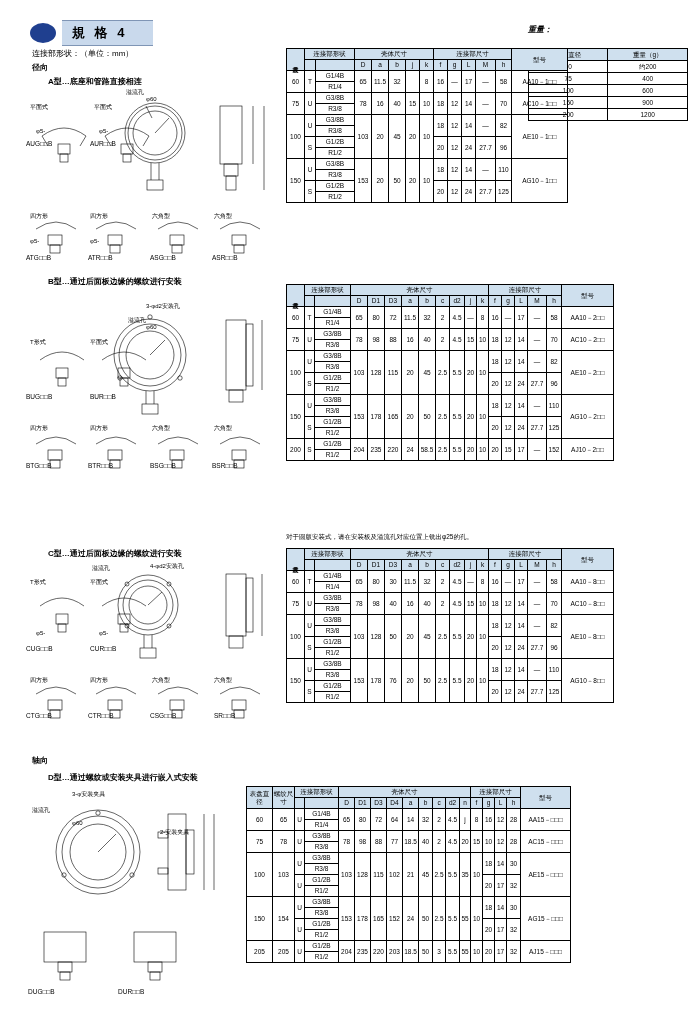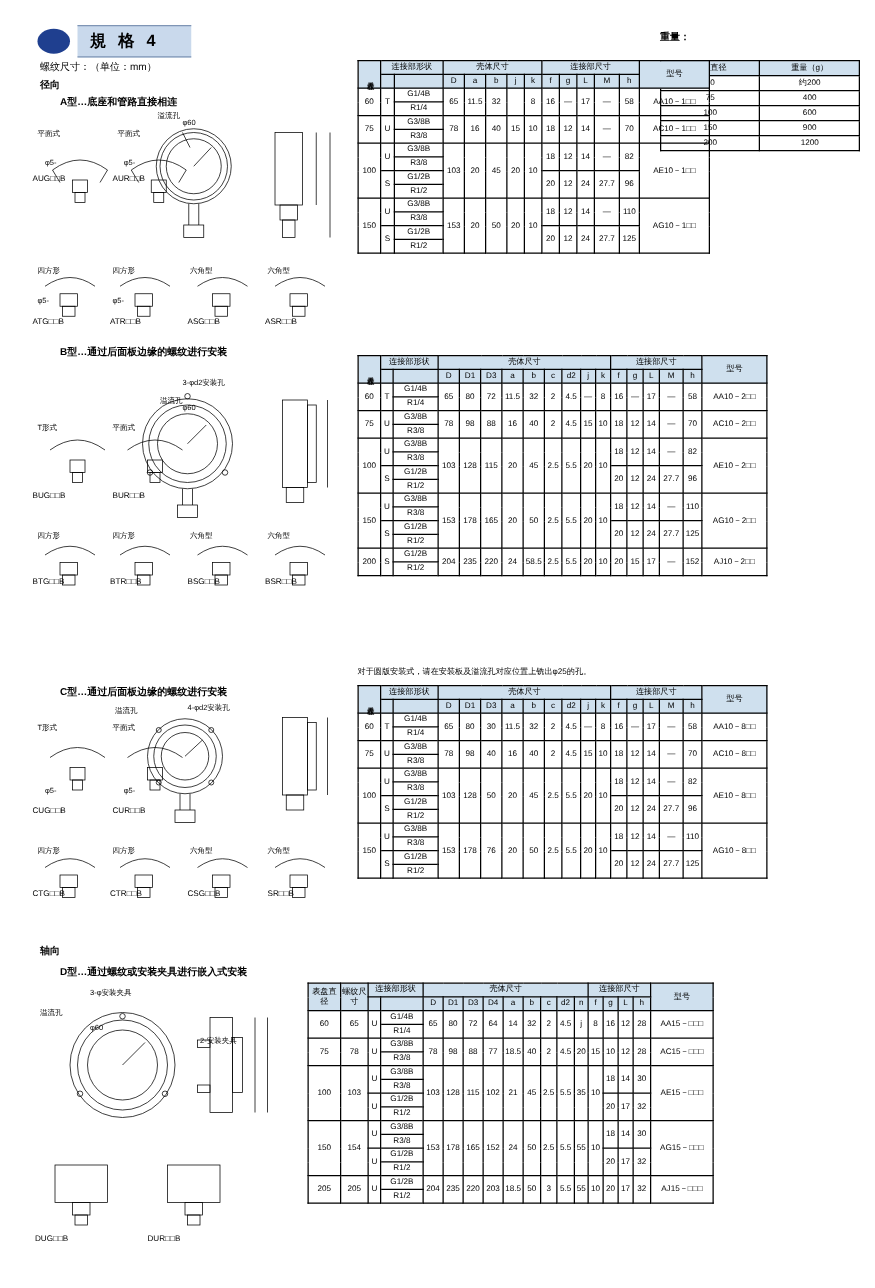--- a/index.html
+++ b/index.html
@@ -33,21 +33,21 @@
   .mount-note {
     position:absolute; left:32px; top:48px; font-size:8px;
   }
   .dir-label {
     position:absolute; font-size:8px; font-weight:bold;
   }
   .type-head {
     position:absolute; font-size:8px; font-weight:bold;
   }
   
-  .w-title { position:absolute; right:8px; top:24px; font-size:8px; font-weight:bold;}
+  .w-title { position:absolute; right:8px; top:24px; font-size:8px; font-weight:bold;font-style:italic;}
   table.tbl { border-collapse:collapse; }
   table.tbl td, table.tbl th {
     border:0.6px solid #000; text-align:center; vertical-align:middle;
     font-size:6.5px; padding:0; line-height:1.15;
   }
   .hdrcell { background:#cfe0ee; font-weight:normal; }
   #weight-table { position:absolute; left:528px; top:48px; width:160px;}
   #weight-table td { height:12px; }
 
   
@@ -61,21 +61,21 @@
   .fig svg { display:block; }
 </style>
 </head>
 <body>
 
 <div class="hdr">
   <div class="hdr-badge"></div>
   <div class="hdr-bar">規 格 4</div>
 </div>
 
-<div class="mount-note">螺纹尺寸：（单位：mm）</div>
+<div class="mount-note">连接部形状：（单位：mm）</div>
 <div class="dir-label" style="left:32px; top:62px;">径向</div>
 <div class="type-head" style="left:48px; top:76px;">A型…底座和管路直接相连</div>
 <div class="type-head" style="left:48px; top:276px;">B型…通过后面板边缘的螺纹进行安装</div>
 <div class="type-head" style="left:48px; top:548px;">C型…通过后面板边缘的螺纹进行安装</div>
 <div class="dir-label" style="left:32px; top:755px;">轴向</div>
 <div class="type-head" style="left:48px; top:772px;">D型…通过螺纹或安装夹具进行嵌入式安装</div>
 <div class="note" style="left:286px; top:533px;">对于圆版安装式，请在安装板及溢流孔对应位置上铣出φ25的孔。</div>
 
 <div class="w-title" style="left:528px;">重量：</div>
 <table class="tbl" id="weight-table">

